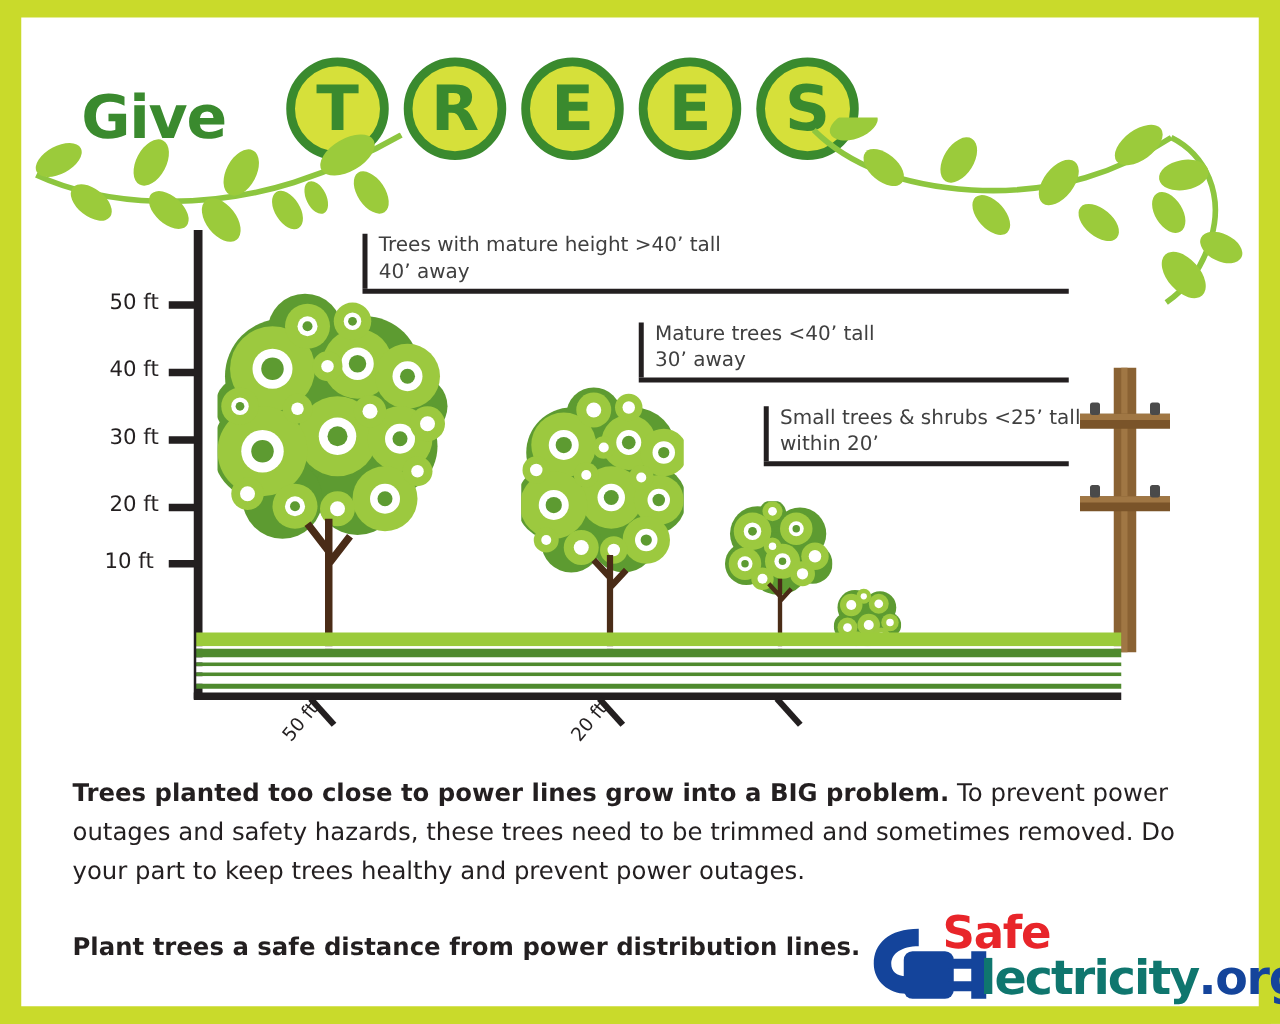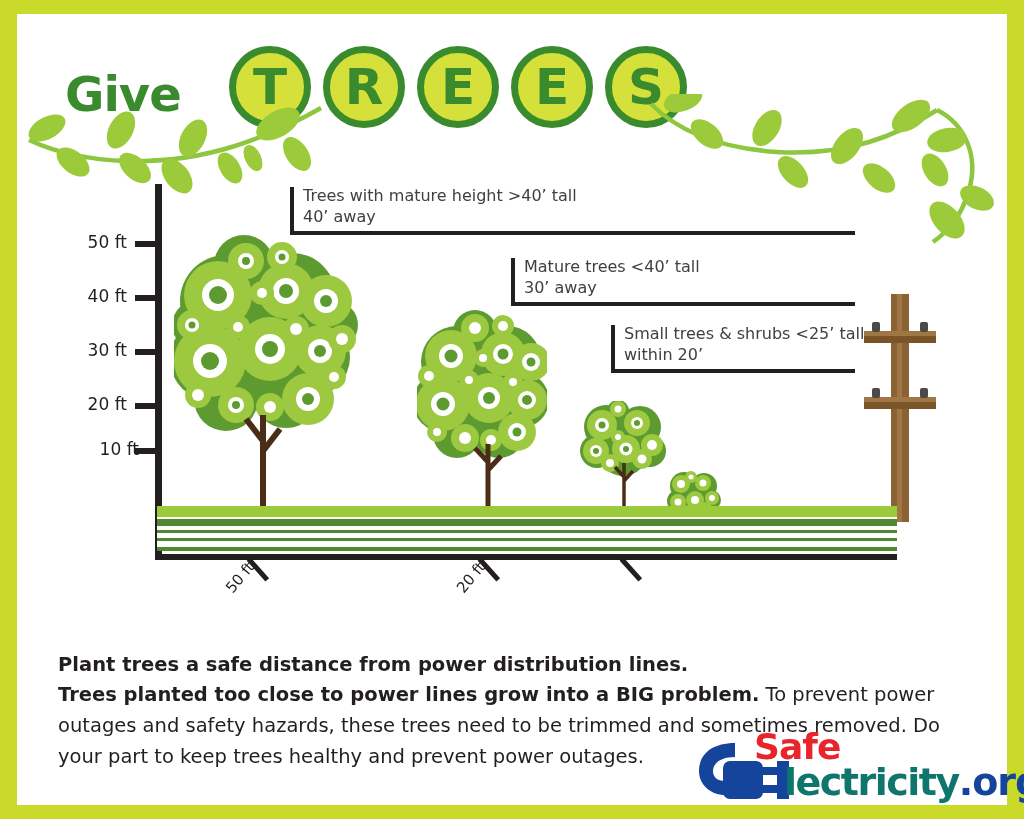--- a/index.html
+++ b/index.html
@@ -199,21 +199,21 @@
       <div class="ytick" style="top:126px;"></div>
       <div class="ylabel" style="left:36px;top:117px;">40 ft</div>
 
       <div class="ytick" style="top:180px;"></div>
       <div class="ylabel" style="left:36px;top:171px;">30 ft</div>
 
       <div class="ytick" style="top:234px;"></div>
       <div class="ylabel" style="left:36px;top:225px;">20 ft</div>
 
       <div class="ytick" style="top:279px;"></div>
-      <div class="ylabel" style="left:48px;top:270px;">10 ft</div>
+      <div class="ylabel" style="left:32px;top:270px;">10 ft</div>
 
       <div class="callout" style="left:273px;top:18px;">
         <div class="cbar"></div>
         <div class="cline" style="top:44px;width:565px;"></div>
         <div class="ctext">
           <span>Trees with mature height &gt;40’ tall</span><br>
           <span>40’ away</span>
         </div>
       </div>
 
@@ -443,22 +443,22 @@
 
       <div class="xtick" style="left:229px;top:390px;"></div>
       <div class="xtick" style="left:460px;top:390px;"></div>
       <div class="xtick" style="left:602px;top:390px;"></div>
 
       <div class="xlabel-rot" style="left:205px;top:416px;">50 ft</div>
       <div class="xlabel-rot" style="left:436px;top:416px;">20 ft</div>
     </div>
 
     <div id="body-block">
+      <p id="para1"><b>Trees planted too close to power lines grow into a BIG problem.</b><span> To prevent power outages and safety hazards, these trees need to be trimmed and sometimes removed. Do your part to keep trees healthy and prevent power outages.</span></p>
       <p id="para2">Plant trees a safe distance from power distribution lines.</p>
-      <p id="para1"><b>Trees planted too close to power lines grow into a BIG problem.</b><span> To prevent power outages and safety hazards, these trees need to be trimmed and sometimes removed. Do your part to keep trees healthy and prevent power outages.</span></p>
     </div>
 
     <div id="logo">
       <svg style="position:absolute;left:0;top:0;" width="190" height="76" viewBox="0 0 190 76">
         <path d="M46,16 C22,16 10,28 10,44 C10,58 22,68 36,68 L36,54 C28,54 24,50 24,44 C24,36 32,30 46,30 Z" fill="#14449b"></path>
         <rect x="34" y="34" width="40" height="38" rx="7" fill="#14449b"></rect>
         <rect x="70" y="40" width="26" height="8" fill="#14449b"></rect>
         <rect x="70" y="58" width="26" height="8" fill="#14449b"></rect>
         <rect x="88" y="34" width="12" height="38" fill="#14449b"></rect>
       </svg>

